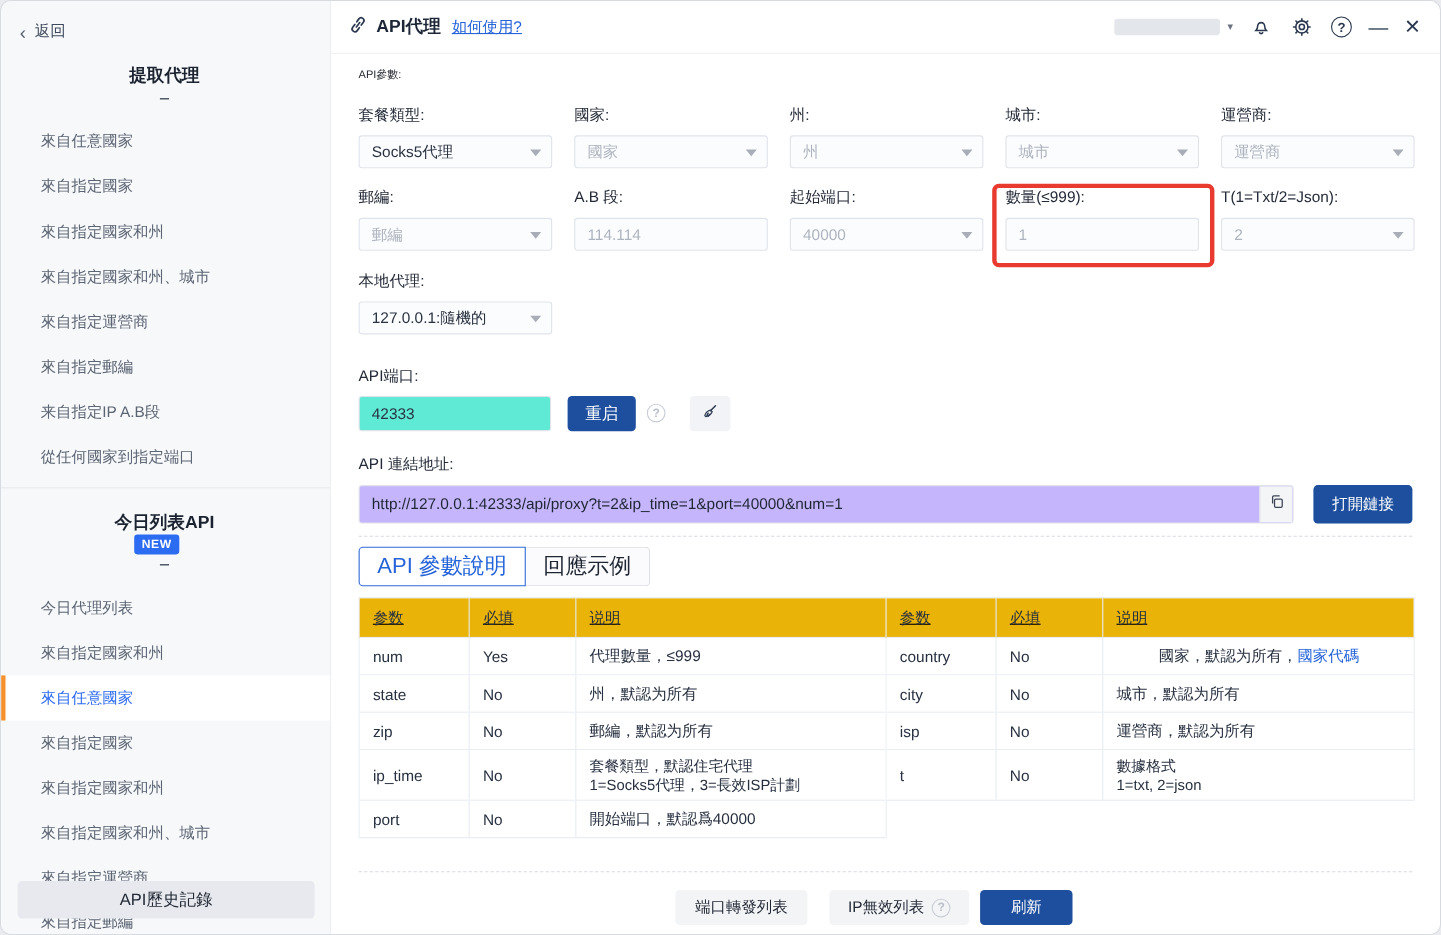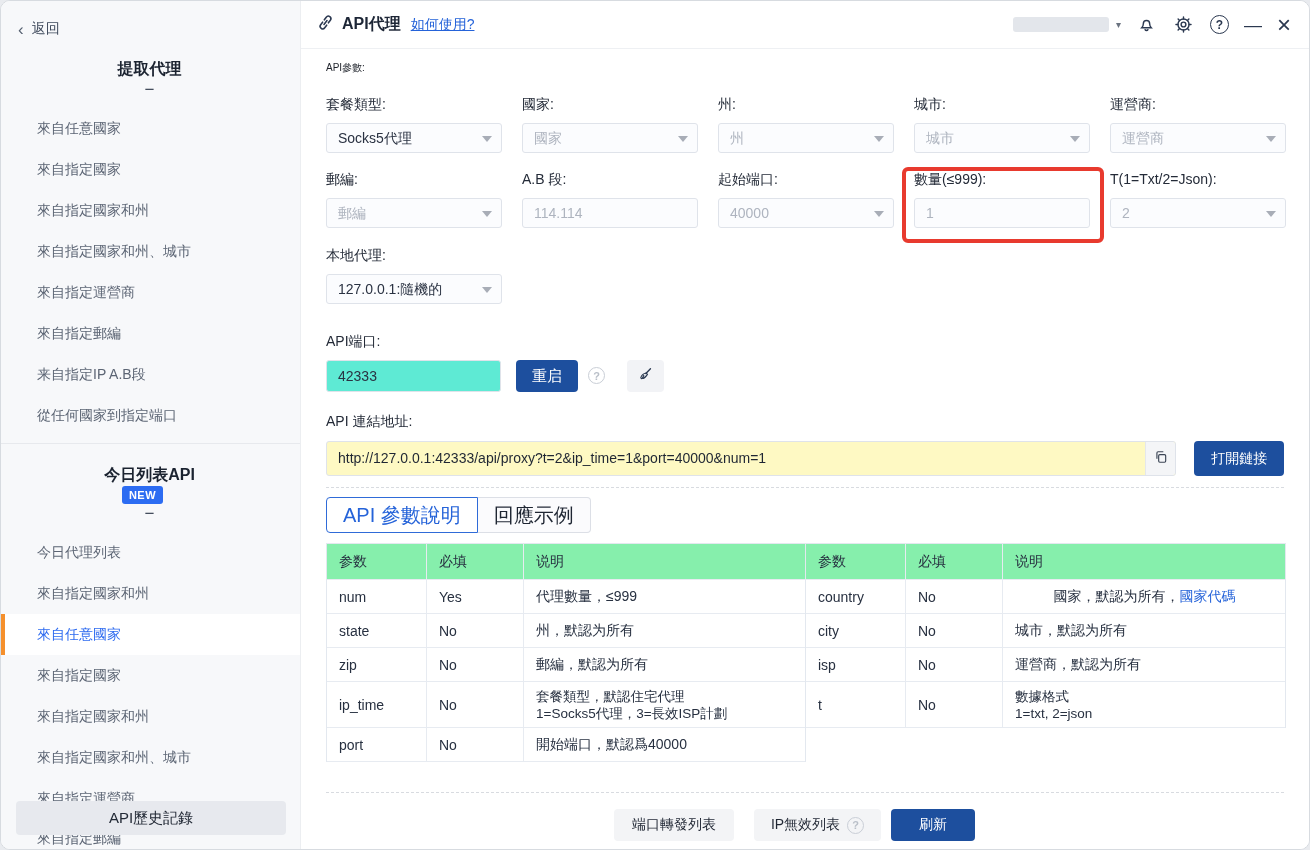--- a/index.html
+++ b/index.html
@@ -48,37 +48,37 @@
   .port-row { position:absolute; left:25px; top:332px; display:flex; align-items:flex-end; }
   .port-input { width:175px; height:32px; border:1px solid #dfe3ea; border-radius:3px; background:#5eead4; font-size:14px; color:#2a3242; line-height:30px; padding-left:11px; }
   .btn-primary { background:#1d4f9e; color:#fff; border:none; border-radius:4px; font-size:15px; font-family:inherit; }
   .restart-btn { width:62px; height:32px; margin-left:15px; }
   .qcircle { display:inline-flex; align-items:center; justify-content:center; width:17px; height:17px; border:1.5px solid #c9ced6; border-radius:50%; color:#b9bfc8; font-size:11px; font-weight:700; }
   .port-q { margin:0 0 8px 10px; }
   .broom-btn { width:37px; height:32px; margin-left:22px; background:#f2f3f6; border:none; border-radius:4px; display:flex; align-items:center; justify-content:center; }
 
   .link-row { position:absolute; left:25px; top:412px; right:25px; }
   .url-wrap { margin-top:8px; display:flex; align-items:center; }
-  .url-box { display:flex; width:853px; height:35px; border:1px solid #dfe3ea; border-radius:3px; background:#fef9c3; overflow:hidden; }
+  .url-box { display:flex; width:853px; height:35px; border:1px solid #dfe3ea; border-radius:3px; background:#c4b5fd; overflow:hidden; }
   .url-text { flex:1; font-size:14px; color:#1f2633; line-height:33px; padding-left:11px; white-space:nowrap; overflow:hidden; }
   .copy-seg { width:30px; background:#f4f5f7; border-left:1px solid #e4e7ec; display:flex; align-items:center; justify-content:center; }
   .open-btn { width:90px; height:35px; margin-left:18px; font-size:14px; }
 
   .dash-div { position:absolute; left:25px; right:25px; border-top:1px dashed #d8dbe0; }
 
   .tabs { position:absolute; left:25px; top:496px; display:flex; }
   .tab { height:36px; line-height:34px; padding:0 16px; font-size:20px; border:1px solid #dcdfe6; background:#fbfbfd; color:#1f2633; }
   .tab.active { border:1px solid #2f6bd8; color:#2563d9; background:#fff; border-radius:4px 0 0 4px; position:relative; z-index:2; }
   .tab.inactive { border-left:none; border-radius:0 4px 4px 0; }
 
   .ptable { position:absolute; top:542px; width:480px; border:1px solid #e3e8ef; border-bottom:none; }
   .ptable.lt { left:25px; }
   .ptable.rt { left:505px; border-left:none; }
   .trow { display:flex; border-bottom:1px solid #e7ebf1; background:#fff; }
-  .trow.head { background:#86efac; }
+  .trow.head { background:#eab308;text-decoration:underline; }
   .tcell { padding:0 10px 0 12px; font-size:14px; color:#273040; display:flex; flex-direction:column; justify-content:center; }
   .c1 { width:100px; border-right:1px solid #e7ebf1; }
   .c2 { width:97px; border-right:1px solid #e7ebf1; }
   .c3 { width:281px; }
   .h36 { height:36px; } .h34 { height:34px; } .h46 { height:46px; }
   .desc2 { font-size:13.5px; line-height:17px; }
   .tlink { color:#2563d9; }
 
   .foot-btn { position:absolute; top:808px; height:32px; border:none; border-radius:4px; font-size:14px; font-family:inherit; background:#f3f4f6; color:#1f2633; display:flex; align-items:center; justify-content:center; gap:7px; }
   .fb1 { left:313px; width:120px; }

